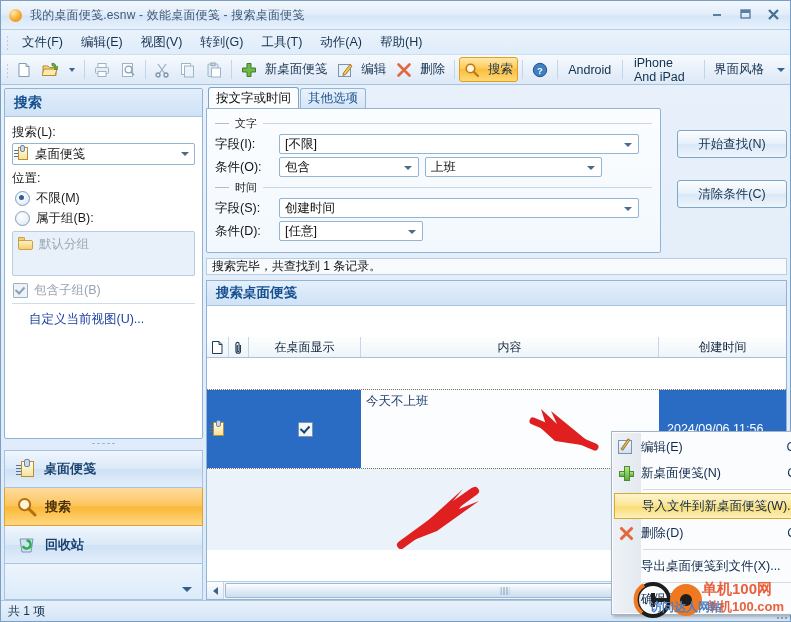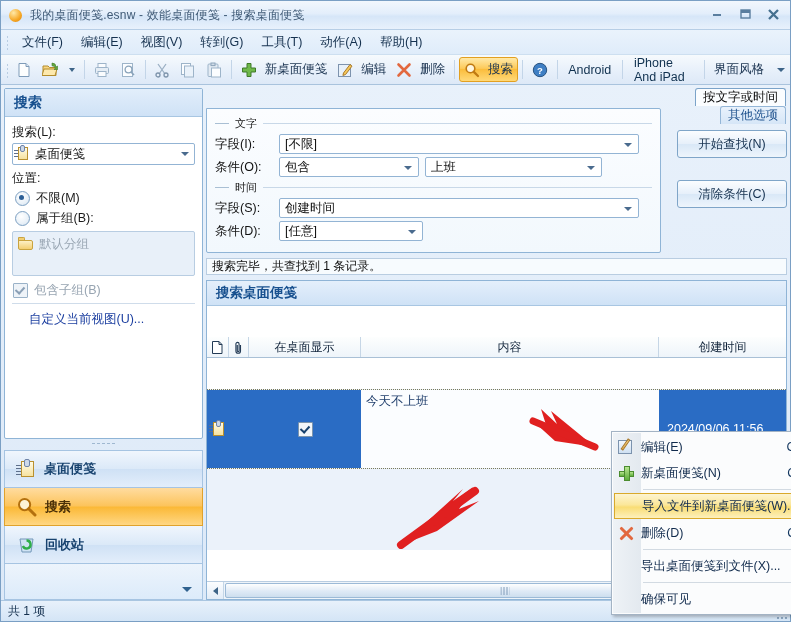--- a/index.html
+++ b/index.html
@@ -131,21 +131,21 @@
     border-color:#e0a22c;color:#4a3008;
   }
   .navmore{
     height:36px;border:1px solid #a6c4e2;border-top:none;box-sizing:border-box;
     background:linear-gradient(#edf4fc,#dcebfa);position:relative;
   }
   .navmore .dn{position:absolute;right:10px;bottom:7px;width:0;height:0;
     border-left:5px solid transparent;border-right:5px solid transparent;border-top:5px solid #30628f;}
   
   .right{flex:1;min-width:0;display:flex;flex-direction:column;position:relative;}
-  .tabs{display:flex;align-items:flex-end;height:20px;padding-left:2px;flex-direction:column;}
+  .tabs{display:flex;align-items:flex-end;height:20px;padding-left:2px;}
   .tab{
     height:19px;padding:0 7px;display:flex;align-items:center;font-size:12.5px;
     border:1px solid #94b6d7;border-bottom:none;border-radius:3px 3px 0 0;
     background:linear-gradient(#e9f2fc,#d6e6f7);color:#1b4f8c;margin-right:1px;
   }
   .tab.sel{background:#fbfdff;color:#0d0d0d;height:20px;border-color:#7ba3c9;}
   .panel{
     border:1px solid #8fb4d6;background:linear-gradient(#fbfdff,#f2f8fd);
     border-radius:0 2px 2px 2px;padding:6px 8px 8px;box-sizing:border-box;
     width:455px;
@@ -697,14 +697,27 @@
 
   <svg class="arrow" style="left:520px;top:400px;width:80px;height:50px;" viewBox="0 0 80 50">
     <path d="M74 46 L30 10 L36 23 L20 8 L26 27 L12 20 L34 40 Z" fill="#e02020"></path>
     <path d="M12 20 L74 46" stroke="#e02020" stroke-width="7" stroke-linecap="round"></path>
   </svg>
   <svg class="arrow" style="left:392px;top:474px;width:110px;height:74px;" viewBox="0 0 110 74">
     <path d="M8 70 L70 14 L60 26 L80 12 L66 34 L86 26 L44 56 Z" fill="#e02020"></path>
     <path d="M8 70 L82 16" stroke="#e02020" stroke-width="8" stroke-linecap="round"></path>
   </svg>
 
+  <div class="wm">
+    <svg width="90" height="40" viewBox="0 0 90 40" style="position:absolute;left:0;top:0;">
+      <circle cx="27" cy="21" r="16" fill="none" stroke="#1d1d1d" stroke-width="4"></circle>
+      <path d="M27 21 h14" stroke="#1d1d1d" stroke-width="4"></path>
+      <path d="M27 14 v14" stroke="#1d1d1d" stroke-width="4"></path>
+      <path d="M18 6 a17 17 0 0 0 -2 28" fill="none" stroke="#f07820" stroke-width="4"></path>
+      <circle cx="60" cy="21" r="16" fill="#f07820"></circle>
+      <circle cx="60" cy="21" r="6" fill="#1d1d1d"></circle>
+    </svg>
+    <span class="wm-txt1">单机100网</span>
+    <span class="wm-txt2">单机100.com</span>
+    <span class="wm-txt3">访问达人网站</span>
+  </div>
 
 </div>
 
 </body></html>

